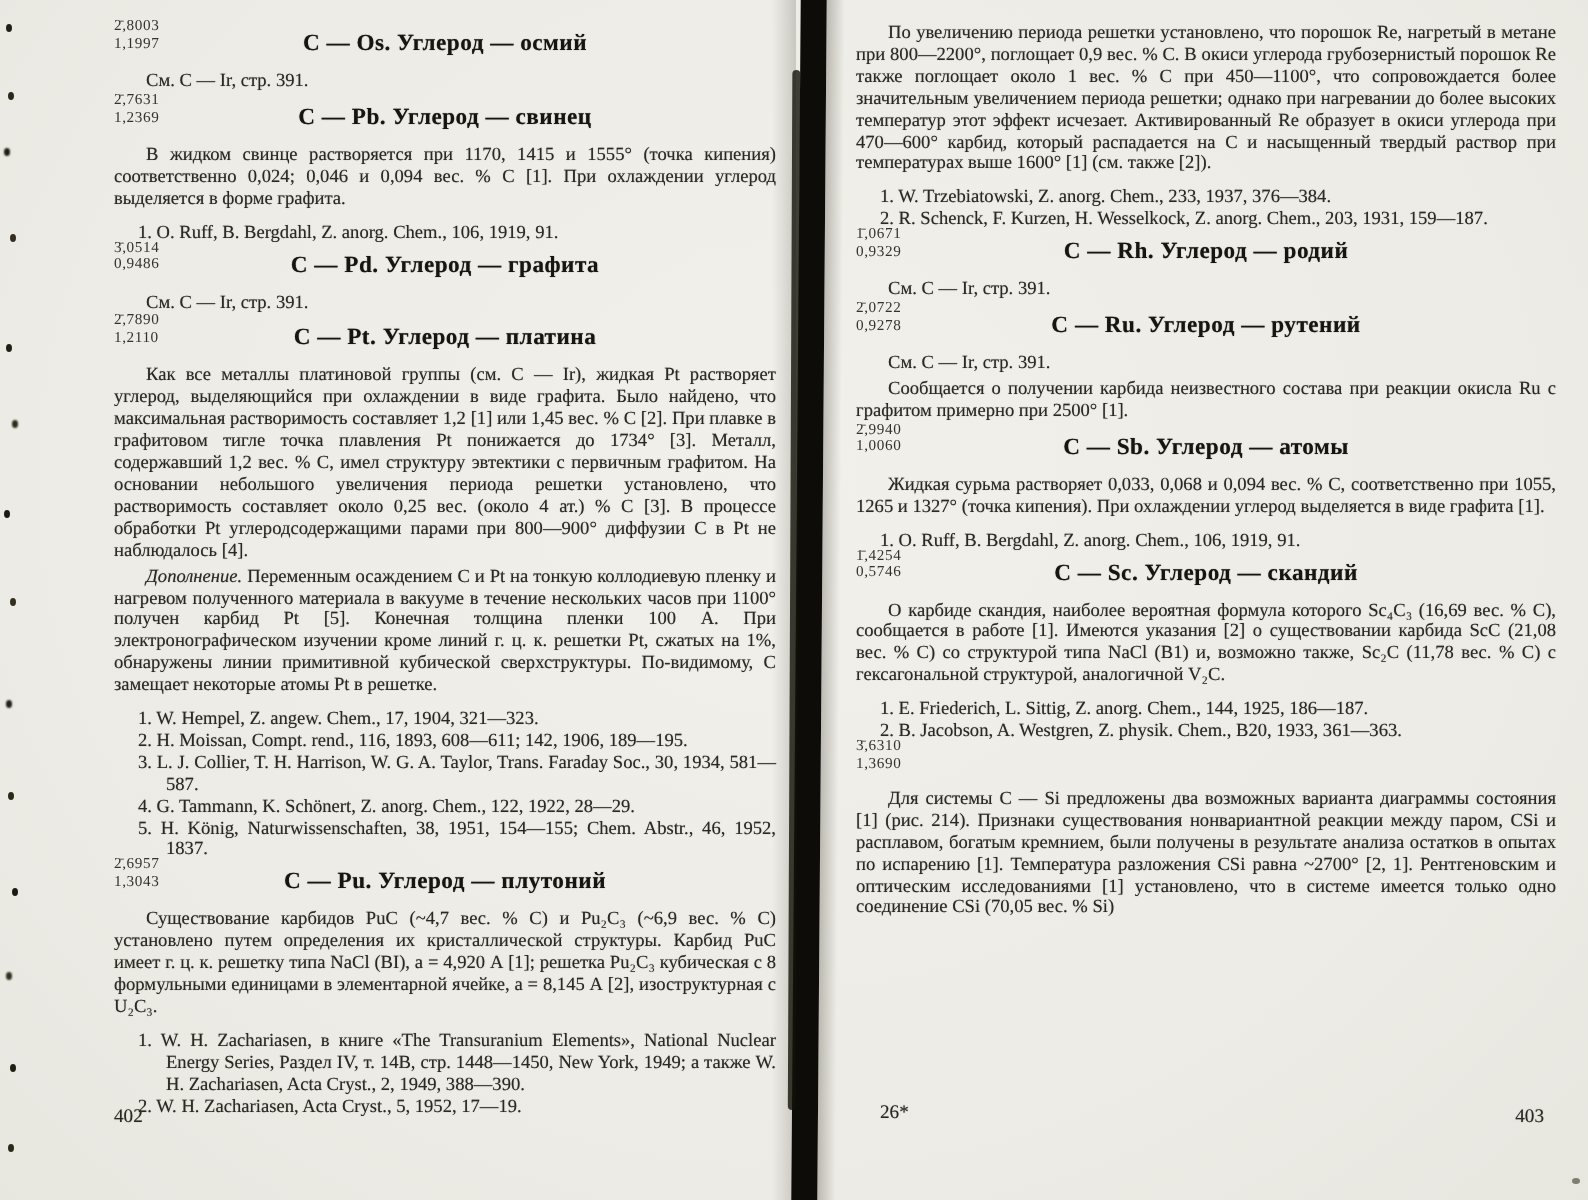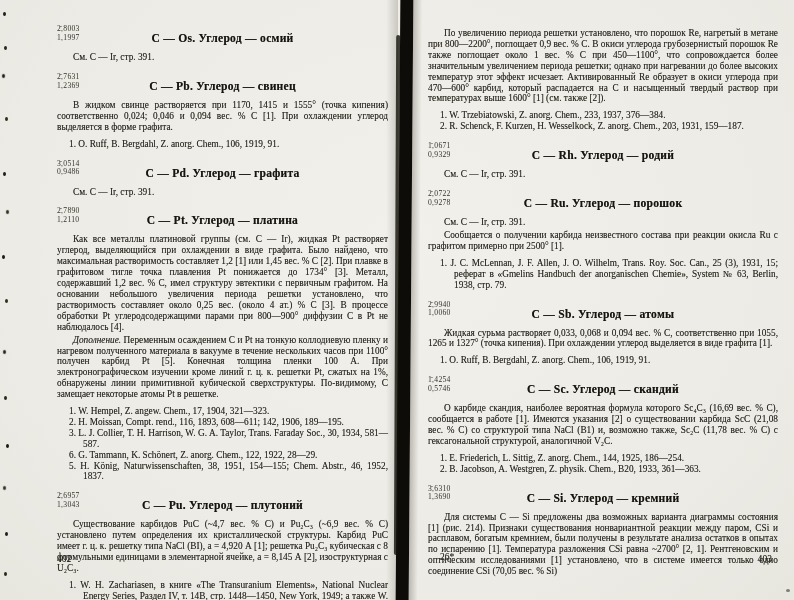--- a/index.html
+++ b/index.html
@@ -6,22 +6,22 @@
   .scan{
     position:relative;width:794px;height:600px;overflow:hidden;
     background:radial-gradient(ellipse at 50% 40%, #f1f0eb 0%, #ecebe5 70%, #e7e6df 100%);
     font-family:"Liberation Serif","DejaVu Serif",serif;
     color:#2b2922;
   }
   .page{position:absolute;top:0;height:600px;box-sizing:border-box;}
   .page-left{left:0;width:396px;padding:12px 8px 0 57px;}
   .page-right{left:413px;width:381px;padding:12px 16px 0 15px;}
   .sections{position:relative;}
-  .section{margin-top:13px;position:relative;}
-  .section:first-child{margin-top:16px;}
+  .section{position:relative;}
+  .section:first-child{margin-top:0;}
   .sec-head{position:relative;text-align:center;margin-bottom:6px;min-height:17px;}
   .lognum{position:absolute;left:0;top:-3px;font-size:7.6px;line-height:8.6px;text-align:left;letter-spacing:.3px;color:#34322a;}
   .sec-title{font-weight:bold;font-size:11.6px;letter-spacing:.25px;color:#17150f;text-shadow:0 0 .5px rgba(20,17,10,.55);}
   .para{font-size:9.3px;line-height:10.9px;text-align:justify;text-indent:16px;margin:0 0 2px 0;
         text-shadow:0 0 .45px rgba(43,41,34,.5);}
   .para i{}
   .refs{margin-top:6px;}
   .ref{font-size:9.3px;line-height:10.9px;text-align:justify;padding-left:26px;text-indent:-14px;
        text-shadow:0 0 .45px rgba(43,41,34,.5);}
   .page-num{position:absolute;font-size:9.6px;color:#2b2922;text-shadow:0 0 .45px rgba(43,41,34,.5);}
@@ -81,21 +81,21 @@
           <div class="sec-head"><div class="lognum">
               <div>2̄,7890</div>
               <div>1,2110</div>
             </div><span class="sec-title">С — Pt.  Углерод — платина</span></div>
           <p class="para"><span>Как все металлы платиновой группы (см. С — Ir), жидкая Pt растворяет углерод, выделяющийся при охлаждении в виде графита. Было найдено, что максимальная растворимость составляет 1,2 [1] или 1,45 вес. % С [2]. При плавке в графитовом тигле точка плавления Pt понижается до 1734° [3]. Металл, содержавший 1,2 вес. % С, имел структуру эвтектики с первичным графитом. На основании небольшого увеличения периода решетки установлено, что растворимость составляет около 0,25 вес. (около 4 ат.) % С [3]. В процессе обработки Pt углеродсодержащими парами при 800—900° диффузии С в Pt не наблюдалось [4].</span></p>
           <p class="para"><i>Дополнение.</i> <span>Переменным осаждением С и Pt на тонкую коллодиевую пленку и нагревом полученного материала в вакууме в течение нескольких часов при 1100° получен карбид Pt [5]. Конечная толщина пленки 100 А. При электронографическом изучении кроме линий г. ц. к. решетки Pt, сжатых на 1%, обнаружены линии примитивной кубической сверхструктуры. По-видимому, С замещает некоторые атомы Pt в решетке.</span></p>
           <div class="refs">
             <div class="ref">1. W. Hempel, Z. angew. Chem., 17, 1904, 321—323.</div>
             <div class="ref">2. H. Moissan, Compt. rend., 116, 1893, 608—611; 142, 1906, 189—195.</div>
             <div class="ref">3. L. J. Collier, T. H. Harrison, W. G. A. Taylor, Trans. Faraday Soc., 30, 1934, 581—587.</div>
-            <div class="ref">6. G. Tammann, K. Schönert, Z. anorg. Chem., 122, 1922, 28—29.</div>
+            <div class="ref">4. G. Tammann, K. Schönert, Z. anorg. Chem., 122, 1922, 28—29.</div>
             <div class="ref">5. H. König, Naturwissenschaften, 38, 1951, 154—155; Chem. Abstr., 46, 1952, 1837.</div>
           </div>
         </div>
         <div class="section">
           <div class="sec-head"><div class="lognum">
               <div>2̄,6957</div>
               <div>1,3043</div>
             </div><span class="sec-title">С — Pu.  Углерод — плутоний</span></div>
           <p class="para"><span>Существование карбидов PuC (~4,7 вес. % С) и Pu₂C₃ (~6,9 вес. % С) установлено путем определения их кристаллической структуры. Карбид PuC имеет г. ц. к. решетку типа NaCl (BI), a = 4,920 А [1]; решетка Pu₂C₃ кубическая с 8 формульными единицами в элементарной ячейке, a = 8,145 А [2], изоструктурная с U₂C₃.</span></p>
           <div class="refs">
@@ -122,53 +122,50 @@
           <div class="sec-head"><div class="lognum">
               <div>1̄,0671</div>
               <div>0,9329</div>
             </div><span class="sec-title">С — Rh.  Углерод — родий</span></div>
           <p class="para"><span>См. С — Ir, стр. 391.</span></p>
         </div>
         <div class="section">
           <div class="sec-head"><div class="lognum">
               <div>2̄,0722</div>
               <div>0,9278</div>
-            </div><span class="sec-title">С — Ru.  Углерод — порошок</span></div>
+            </div><span class="sec-title">С — Ru.  Углерод — рутений</span></div>
           <p class="para"><span>См. С — Ir, стр. 391.</span></p>
           <p class="para"><span>Сообщается о получении карбида неизвестного состава при реакции окисла Ru с графитом примерно при 2500° [1].</span></p>
-          <div class="refs">
-            <div class="ref">1. J. C. McLennan, J. F. Allen, J. O. Wilhelm, Trans. Roy. Soc. Can., 25 (3), 1931, 15; реферат в «Gmelins Handbuch der anorganischen Chemie», System № 63, Berlin, 1938, стр. 79.</div>
-          </div>
         </div>
         <div class="section">
           <div class="sec-head"><div class="lognum">
               <div>2̄,9940</div>
               <div>1,0060</div>
             </div><span class="sec-title">С — Sb.  Углерод — атомы</span></div>
           <p class="para"><span>Жидкая сурьма растворяет 0,033, 0,068 и 0,094 вес. % С, соответственно при 1055, 1265 и 1327° (точка кипения). При охлаждении углерод выделяется в виде графита [1].</span></p>
           <div class="refs">
             <div class="ref">1. O. Ruff, B. Bergdahl, Z. anorg. Chem., 106, 1919, 91.</div>
           </div>
         </div>
         <div class="section">
           <div class="sec-head"><div class="lognum">
               <div>1̄,4254</div>
               <div>0,5746</div>
             </div><span class="sec-title">С — Sc.  Углерод — скандий</span></div>
           <p class="para"><span>О карбиде скандия, наиболее вероятная формула которого Sc₄C₃ (16,69 вес. % С), сообщается в работе [1]. Имеются указания [2] о существовании карбида ScC (21,08 вес. % С) со структурой типа NaCl (B1) и, возможно также, Sc₂C (11,78 вес. % С) с гексагональной структурой, аналогичной V₂C.</span></p>
           <div class="refs">
-            <div class="ref">1. E. Friederich, L. Sittig, Z. anorg. Chem., 144, 1925, 186—254.</div>
+            <div class="ref">1. E. Friederich, L. Sittig, Z. anorg. Chem., 144, 1925, 186—187.</div>
             <div class="ref">2. B. Jacobson, A. Westgren, Z. physik. Chem., B20, 1933, 361—363.</div>
           </div>
         </div>
         <div class="section">
           <div class="sec-head"><div class="lognum">
               <div>3̄,6310</div>
               <div>1,3690</div>
-            </div><span class="sec-title">С — Si.  Углерод — кремний</span></div>
+            </div></div>
           <p class="para"><span>Для системы С — Si предложены два возможных варианта диаграммы состояния [1] (рис. 214). Признаки существования нонвариантной реакции между паром, CSi и расплавом, богатым кремнием, были получены в результате анализа остатков в опытах по испарению [1]. Температура разложения CSi равна ~2700° [2, 1]. Рентгеновским и оптическим исследованиями [1] установлено, что в системе имеется только одно соединение CSi (70,05 вес. % Si)</span></p>
         </div>
       </div>
     <div class="page-num pn-right-sig">26*</div>
     <div class="page-num pn-right">403</div>
   </div>
 
   <div class="corner-speck"></div>
 </div>
 

